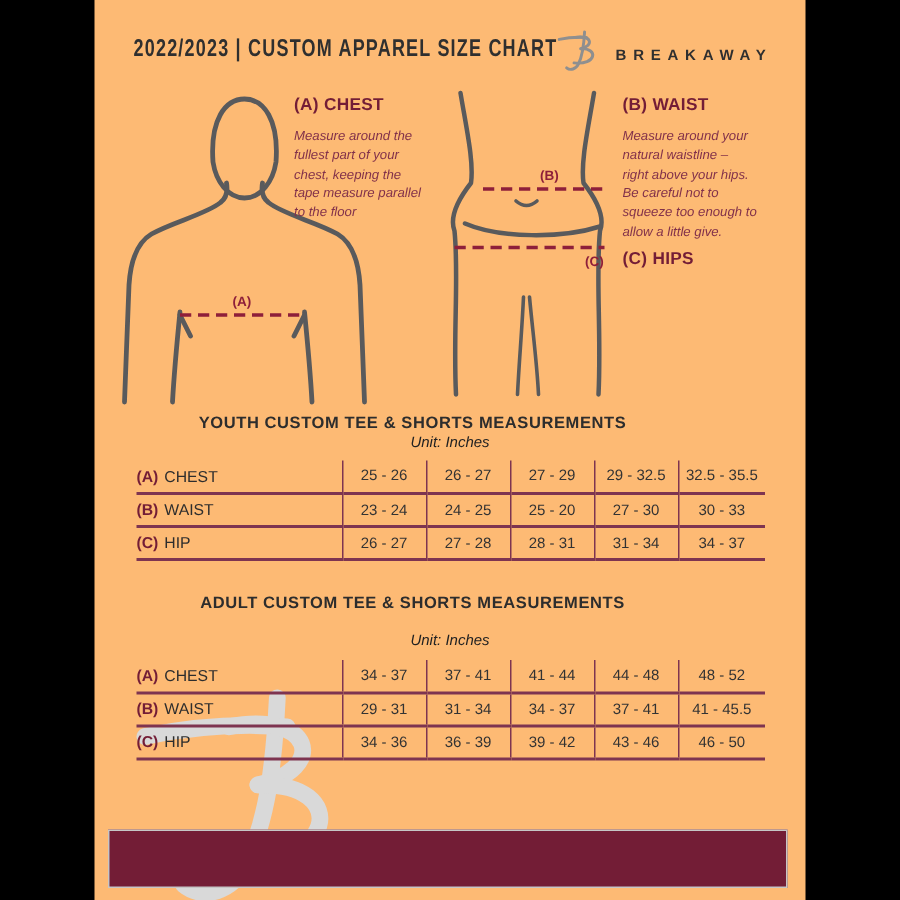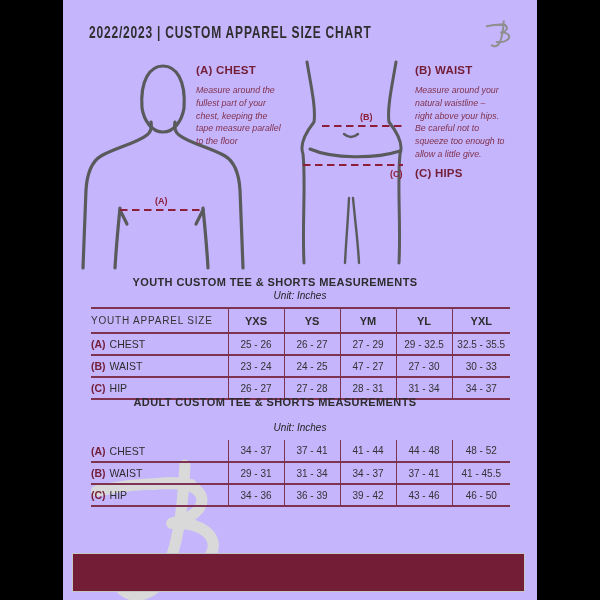--- a/index.html
+++ b/index.html
@@ -3,21 +3,21 @@
 <meta charset="utf-8">
 <style>
   html,body { margin:0; padding:0; }
   body {
     width:600px; height:600px; background:#000;
     font-family:"Liberation Sans", sans-serif;
     position:relative; overflow:hidden;
   }
   .page {
     position:absolute; left:63px; top:0; width:474px; height:600px;
-    background:#c4b5fd; overflow:hidden;
+    background:#fdba74; overflow:hidden;
   }
   
   .header-title {
     position:absolute; left:26px; top:23px;
     font-size:15px; font-weight:bold; color:#2f2f2f;
     letter-spacing:1px; white-space:nowrap;
     transform:scale(0.8,1.08); transform-origin:left top;
   }
   .brand { position:absolute; right:22px; top:18px; display:flex; align-items:center; gap:9px; }
   .brand-name { font-size:10px; font-weight:bold; letter-spacing:4.5px; color:#2f2f2f; padding-top:6px; }
@@ -77,20 +77,21 @@
       <defs>
         <g id="logoPath" fill="none" stroke-linecap="round" stroke-linejoin="round">
           <path d="M 2,10 C 9,8.5 17,8 24,8.5"></path>
           <path d="M 22.5,4 C 22,14 21,23 17.5,30 C 15.5,34 11,35.5 8,33"></path>
           <path d="M 15,8.5 C 28,6 30.5,15 19.5,17.5"></path>
           <path d="M 19.5,17.5 C 34,17 32,31 14,29"></path>
         </g>
       </defs>
       <use href="#logoPath" stroke="#8f8f8f" stroke-width="2.4"></use>
     </svg>
+    <div class="brand-name">BREAKAWAY</div>
   </div>
 
   <svg class="watermark" width="155" height="172" viewBox="0 0 36 40" preserveAspectRatio="none">
     <use href="#logoPath" stroke="#d9d9d9" stroke-width="2.6"></use>
   </svg>
 
   <svg class="diagram" width="350" height="212" viewBox="0 0 350 212">
 
     <g fill="none" stroke="#595a5c" stroke-width="3.2" stroke-linecap="round" stroke-linejoin="round">
       <path d="M 79,50 C 77,22 87,8 100,8 C 113,8 123,22 121,50 C 119,63 111,74 100,74 C 89,74 81,63 79,50"></path>
@@ -146,41 +147,33 @@
   <table class="mtable" style="top:307px;">
     <colgroup>
       <col style="width:137px">
         <col style="width:56px">
         <col style="width:56px">
       <col style="width:56px">
         <col style="width:56px">
         <col style="width:58px">
     </colgroup>
     <tbody>
-    <tr class="head-row">
-      <td class="c0h">YOUTH APPAREL SIZE</td>
-      <td class="sh">YXS</td>
-      <td class="sh">YS</td>
-      <td class="sh">YM</td>
-      <td class="sh">YL</td>
-      <td class="sh">YXL</td>
-    </tr>
     <tr>
       <td class="c0"><span class="pfx">(A)</span><span>CHEST</span></td>
       <td class="val">25 - 26</td>
       <td class="val">26 - 27</td>
       <td class="val">27 - 29</td>
       <td class="val">29 - 32.5</td>
       <td class="val">32.5 - 35.5</td>
     </tr>
     <tr>
       <td class="c0"><span class="pfx">(B)</span><span>WAIST</span></td>
       <td class="val">23 - 24</td>
       <td class="val">24 - 25</td>
-      <td class="val">47 - 27</td>
+      <td class="val">25 - 20</td>
       <td class="val">27 - 30</td>
       <td class="val">30 - 33</td>
     </tr>
     <tr>
       <td class="c0"><span class="pfx">(C)</span><span>HIP</span></td>
       <td class="val">26 - 27</td>
       <td class="val">27 - 28</td>
       <td class="val">28 - 31</td>
       <td class="val">31 - 34</td>
       <td class="val">34 - 37</td>

